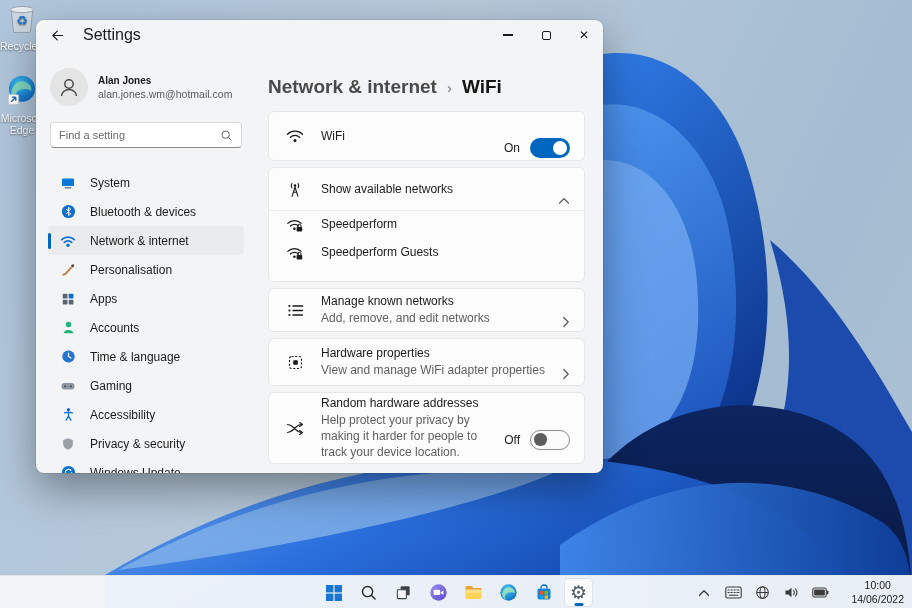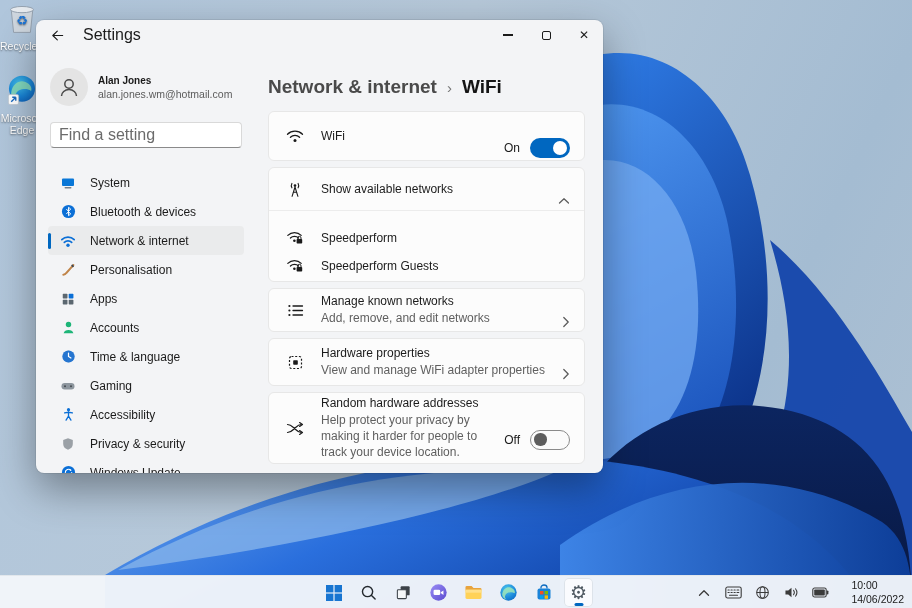--- a/index.html
+++ b/index.html
@@ -29,21 +29,21 @@
 
   
   .sidebar { width:218px; padding:8px 10px 0 12px; flex:none; }
   .userrow { display:flex; align-items:center; gap:10px; margin:10px 2px 0 2px; }
   .avatar { width:38px; height:38px; border-radius:50%; background:#e4e4e4; flex:none;
     display:flex; align-items:center; justify-content:center; }
   .uname { font-size:10px; font-weight:700; color:#1b1b1b; }
   .uemail { font-size:10.5px; color:#5c5c5c; margin-top:2px; }
   .searchbox { margin:16px 2px 0 2px; height:26px; background:#fff; border:1px solid #d9d9d9;
     border-bottom:1px solid #8a8a8a; border-radius:4px; display:flex; align-items:center; padding:0 8px; }
-  .searchbox input { border:none; outline:none; flex:1; font-size:16px; color:#1b1b1b;
+  .searchbox input { border:none; outline:none; flex:1; font-size:11px; color:#1b1b1b;
     font-family:"Liberation Sans",sans-serif; background:transparent; }
   .searchbox input::placeholder { color:#6b6b6b; }
   .nav { margin-top:20px; }
   .nav-item { position:relative; height:29px; display:flex; align-items:center; gap:14px;
     padding-left:12px; border-radius:4px; cursor:default; }
   .nav-item .nlabel { font-size:12px; color:#1b1b1b; }
   .nav-item.sel { background:#eaebec; }
   .nav-item.sel::before { content:""; position:absolute; left:0; top:6.5px; width:3px; height:16px;
     border-radius:2px; background:#0067c0; }
   .nicon { width:16px; height:16px; flex:none; display:flex; align-items:center; justify-content:center; }
@@ -64,39 +64,39 @@
   .cright { margin-left:auto; display:flex; align-items:center; gap:10px;margin-top:23px; }
   .statelbl { font-size:12px; color:#1b1b1b; }
   .tgl { width:40px; height:20px; border-radius:10px; position:relative; flex:none; cursor:default; }
   .tgl.on { background:#0067c0; }
   .tgl.on::after { content:""; position:absolute; right:3px; top:3px; width:14px; height:14px;
     border-radius:50%; background:#fff; }
   .tgl.off { background:#fbfbfb; border:1px solid #8a8a8a; }
   .tgl.off::after { content:""; position:absolute; left:3px; top:2.6px; width:12.5px; height:12.5px;
     border-radius:50%; background:#5d5d5d; }
   .divider { height:1px; background:#ececec; }
-  .netrow { display:flex; align-items:flex-end; height:28px; padding:0 14px 0 16px; }
+  .netrow { display:flex; align-items:flex-start; height:28px; padding:0 14px 0 16px; }
   .netrow .cicon { width:20px; margin-right:16px; flex:none; display:flex; justify-content:center; }
   .netname { font-size:12px; color:#1b1b1b; }
 
   
   .taskbar { position:absolute; left:0; bottom:0; width:912px; height:33px;
     background:rgba(242,246,250,.96); border-top:1px solid #e2e7ec;
     display:flex; align-items:center; }
   .tb-center { position:absolute; left:50%; transform:translateX(-50%); top:0; height:33px;
     display:flex; align-items:center; gap:6px; }
   .tbicon { width:29px; height:29px; border-radius:5px; display:flex; align-items:center;
     justify-content:center; position:relative; cursor:default; }
   .tbicon.active { background:rgba(255,255,255,.72); box-shadow:inset 0 0 0 1px #dde3ea; }
   .tbicon.active::after { content:""; position:absolute; bottom:1.5px; left:50%; transform:translateX(-50%);
     width:9px; height:3px; border-radius:2px; background:#0067c0; }
   .gearchar { font-size:19px; color:#4e5861; line-height:1; font-family:"DejaVu Sans",sans-serif; }
   .tray { position:absolute; right:8px; top:0; height:33px; display:flex; align-items:center; gap:9px; }
   .trayicon { display:flex; align-items:center; justify-content:center; width:20px; height:24px; cursor:default; }
-  .clock { text-align:left; font-size:10.5px; color:#1b1b1b; line-height:1.3; margin-left:12px; cursor:default; }
+  .clock { text-align:center; font-size:10.5px; color:#1b1b1b; line-height:1.3; margin-left:12px; cursor:default; }
 </style>
 </head>
 <body>
 
 <div class="desktop">
 
   <svg class="bloom" viewBox="0 0 912 608" width="912" height="608">
     <defs>
       <linearGradient id="gU" x1="0" y1="0" x2="0.3" y2="1">
         <stop offset="0" stop-color="#2f7ce6"></stop>

